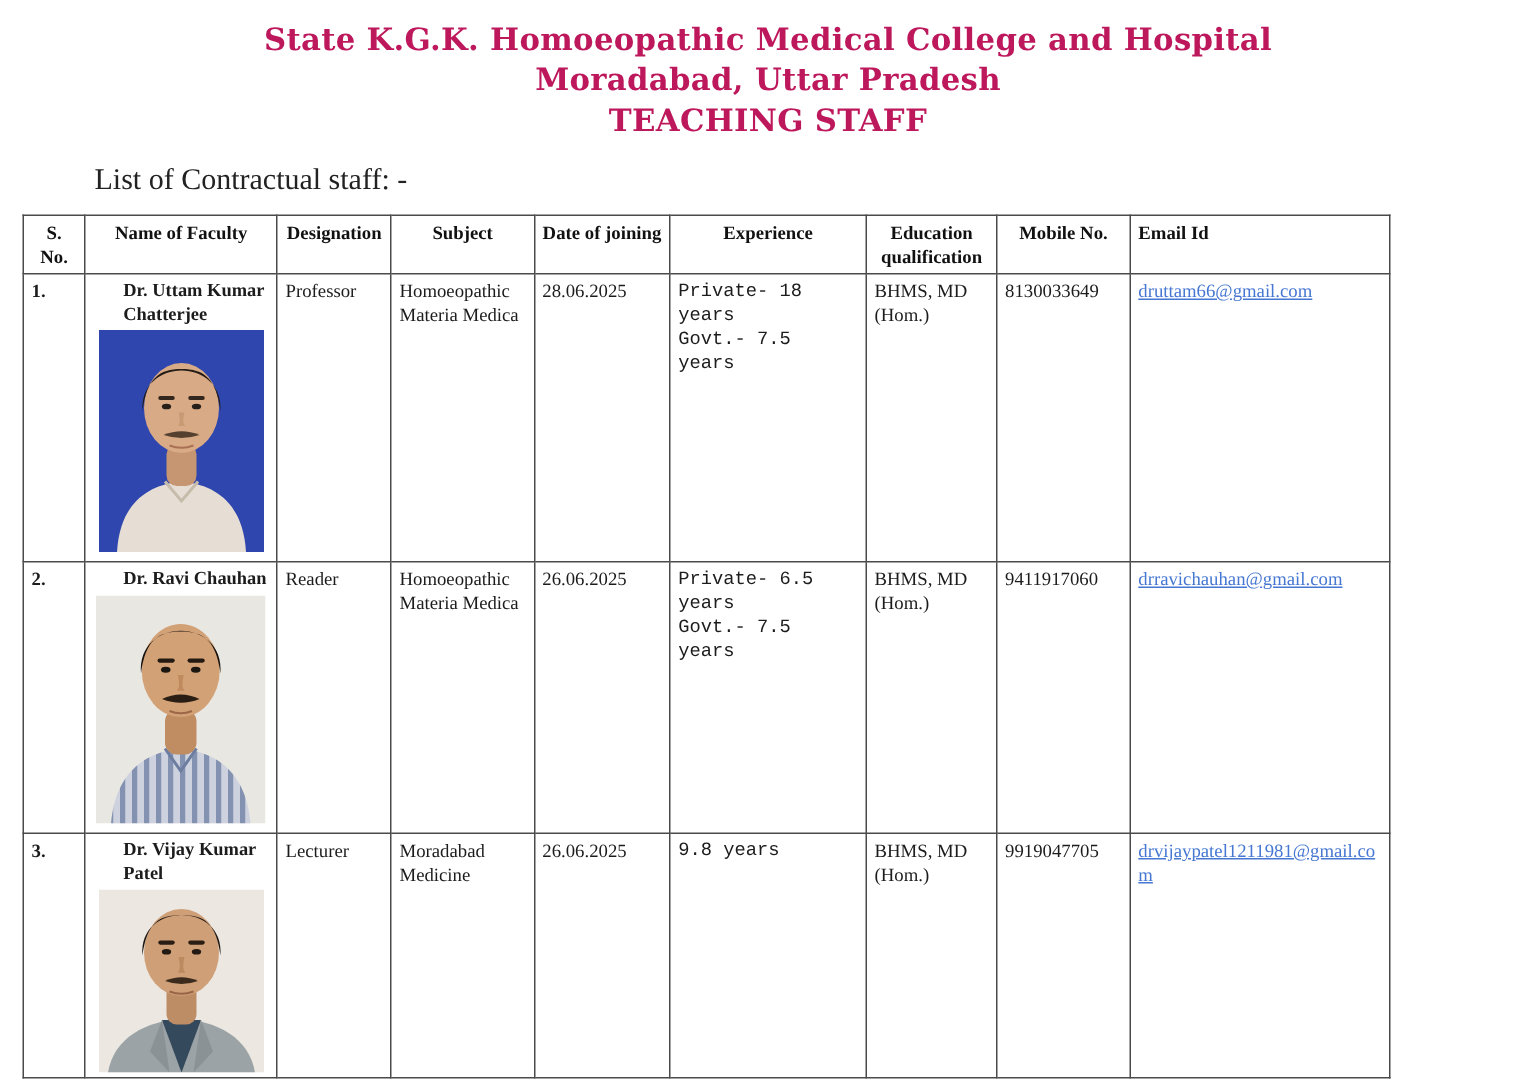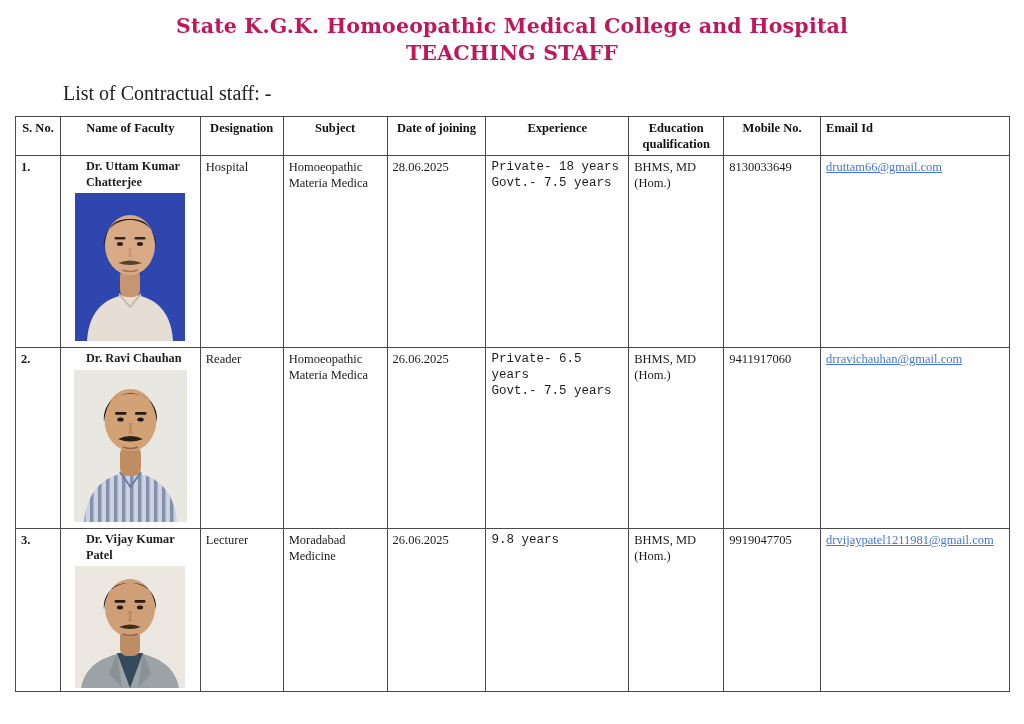--- a/index.html
+++ b/index.html
@@ -18,21 +18,21 @@
     color: #be185d;
   }
   .title-line { font-size: 20.5px; line-height: 27px; letter-spacing: 0.2px; }
   .subtitle {
     margin: 15px 0 11px 63px;
     font-size: 20px;
     color: #222;
   }
   table.staff {
     margin-left: 15px;
-    width: 995px;
+    width: 912px;
     border-collapse: collapse;
     table-layout: fixed;
     font-size: 12.5px;
     line-height: 1.28;
   }
   table.staff th, table.staff td {
     border: 1px solid #4a4a4a;
     vertical-align: top;
     padding: 3px 5px;
     overflow: hidden;
@@ -55,20 +55,21 @@
     cursor: pointer;
     word-break: break-all;
     margin-top: 48px;
   }
 </style>
 </head>
 <body>
 
 <div class="titles">
   <div class="title-line">State K.G.K. Homoeopathic Medical College and Hospital</div>
+  <div class="title-line">Moradabad, Uttar Pradesh</div>
   <div class="title-line">TEACHING STAFF</div>
 </div>
 
 <div class="subtitle">List of Contractual staff: -</div>
 
 <table class="staff">
   <colgroup>
     <col style="width:4.52%">
     <col style="width:14.07%">
     <col style="width:8.34%">
@@ -109,21 +110,21 @@
             <rect x="39.5" y="44" width="11" height="2.6" rx="1.3" fill="#33261c"></rect>
             <rect x="59.5" y="44" width="11" height="2.6" rx="1.3" fill="#33261c"></rect>
             <ellipse cx="45" cy="51" rx="3.1" ry="1.9" fill="#27201a"></ellipse>
             <ellipse cx="65" cy="51" rx="3.1" ry="1.9" fill="#27201a"></ellipse>
             <path d="M53,55 Q55,62 52.5,64 L57.5,64 Q55,62 57,55 Z" fill="#c79a74"></path>
             <path d="M43,70 Q55,65 67,70 Q55,74 43,70 Z" fill="#55402f"></path>
             <path d="M47,77 Q55,80 63,77" stroke="#aa7055" stroke-width="1.4" fill="none"></path>
           </svg>
         </div>
       </td>
-      <td>Hospital</td>
+      <td>Professor</td>
       <td>Homoeopathic Materia Medica</td>
       <td>28.06.2025</td>
       <td class="exp">Private- 18 years
 Govt.- 7.5 years</td>
       <td>BHMS, MD (Hom.)</td>
       <td class="center">8130033649</td>
       <td class="center"><a class="email">druttam66@gmail.com</a></td>
     </tr>
 
     <tr class="r2">

